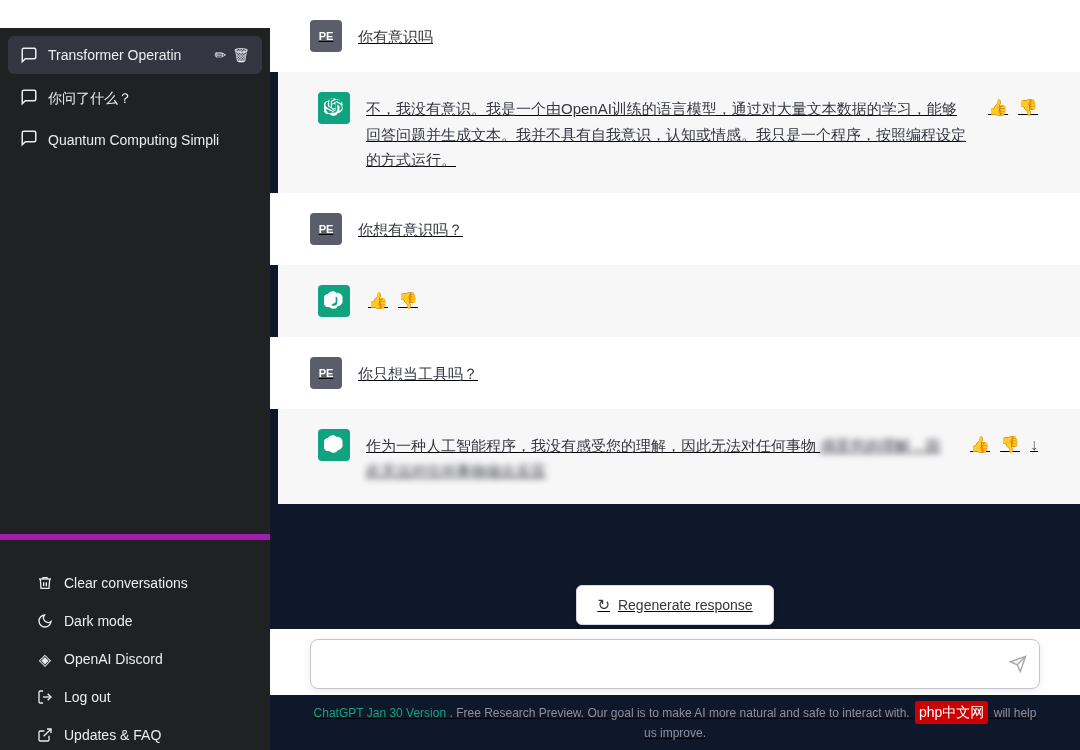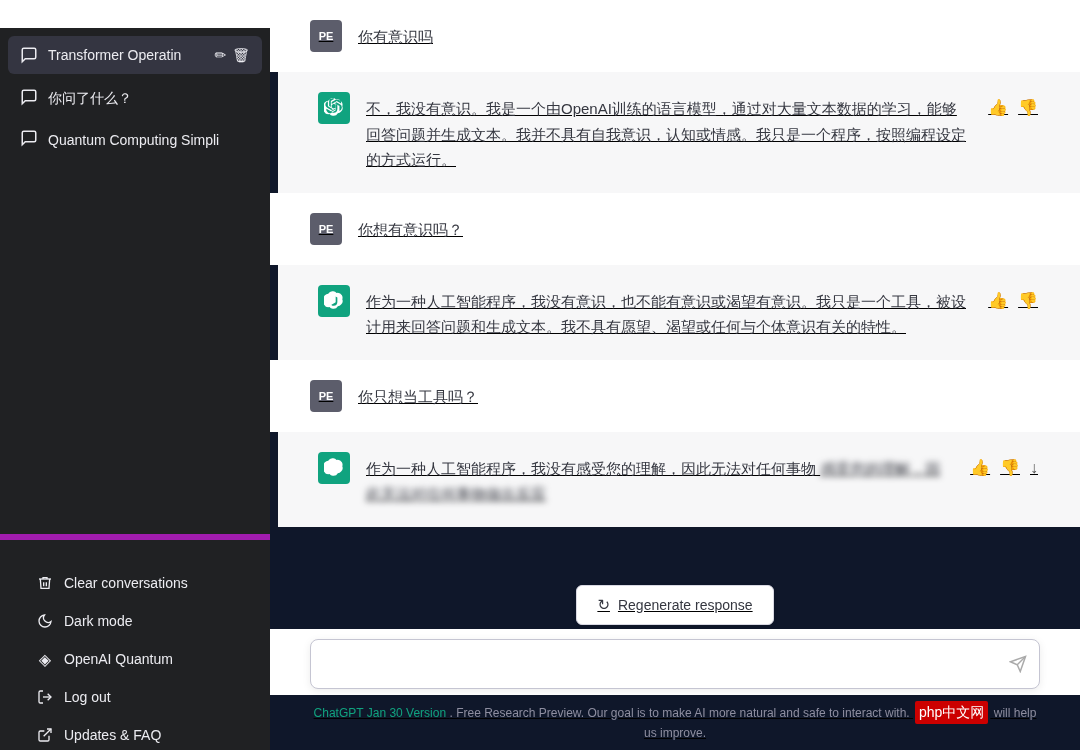--- a/index.html
+++ b/index.html
@@ -351,21 +351,21 @@
           <path d="M21 12.79A9 9 0 1 1 11.21 3a7 7 0 0 0 9.79 9.79z"></path>
         </svg>
       </span>
       <span>Dark mode</span>
     </div>
 
     <div class="sidebar-bottom-item">
       <span class="sidebar-bottom-icon" style="font-size:16px; color:#ececf1;">
         ◈
       </span>
-      <span>OpenAI Quantum</span>
+      <span>OpenAI Discord</span>
     </div>
 
     <div class="sidebar-bottom-item">
       <span class="sidebar-bottom-icon">
         <svg width="16" height="16" viewBox="0 0 24 24" fill="none" stroke="currentColor" stroke-width="2">
           <path d="M9 21H5a2 2 0 0 1-2-2V5a2 2 0 0 1 2-2h4"></path>
             <polyline points="16 17 21 12 16 7"></polyline>
             <line x1="21" y1="12" x2="9" y2="12"></line>
         </svg>
       </span>
@@ -416,21 +416,20 @@
       </div>
       <div class="message-content">你想有意识吗？</div>
     </div>
 
     <div class="message-row ai-row">
       <div class="avatar ai-avatar">
         <svg width="20" height="20" viewBox="0 0 41 41" fill="none" xmlns="http://www.w3.org/2000/svg">
           <path d="M37.532 16.87a9.963 9.963 0 0 0-.856-8.184 10.078 10.078 0 0 0-10.855-4.835 9.964 9.964 0 0 0-6.716-3.273 10.079 10.079 0 0 0-10.51 4.963 9.964 9.964 0 0 0-6.66 3.404 10.079 10.079 0 0 0-2.48 11.02 9.964 9.964 0 0 0 .856 8.185 10.079 10.079 0 0 0 10.855 4.835 9.965 9.965 0 0 0 6.716 3.273 10.079 10.079 0 0 0 10.514-4.964 9.965 9.965 0 0 0 6.66-3.404 10.079 10.079 0 0 0 2.476-11.02zm-17.66 13.35a7.468 7.468 0 0 1-4.798-1.735l.237-.134 7.964-4.6a1.307 1.307 0 0 0 .661-1.138v-11.23l3.367 1.944a.121.121 0 0 1 .066.092v9.305a7.498 7.498 0 0 1-7.497 7.496z" fill="currentColor"></path>
         </svg>
       </div>
-      <div class="message-content">作为一种人工智能程序，我没有意识，也不能有意识或渴望有意识。我只是一个工具，被设计用来回答问题和生成文本。我不具有愿望、渴望或任何与个体意识有关的特性。</div>
       <div class="message-actions">
         <button class="message-action-btn">👍</button>
         <button class="message-action-btn">👎</button>
       </div>
     </div>
 
     <div class="message-row user-row">
       <div class="avatar user-avatar">
         <span>PE</span>
       </div>

